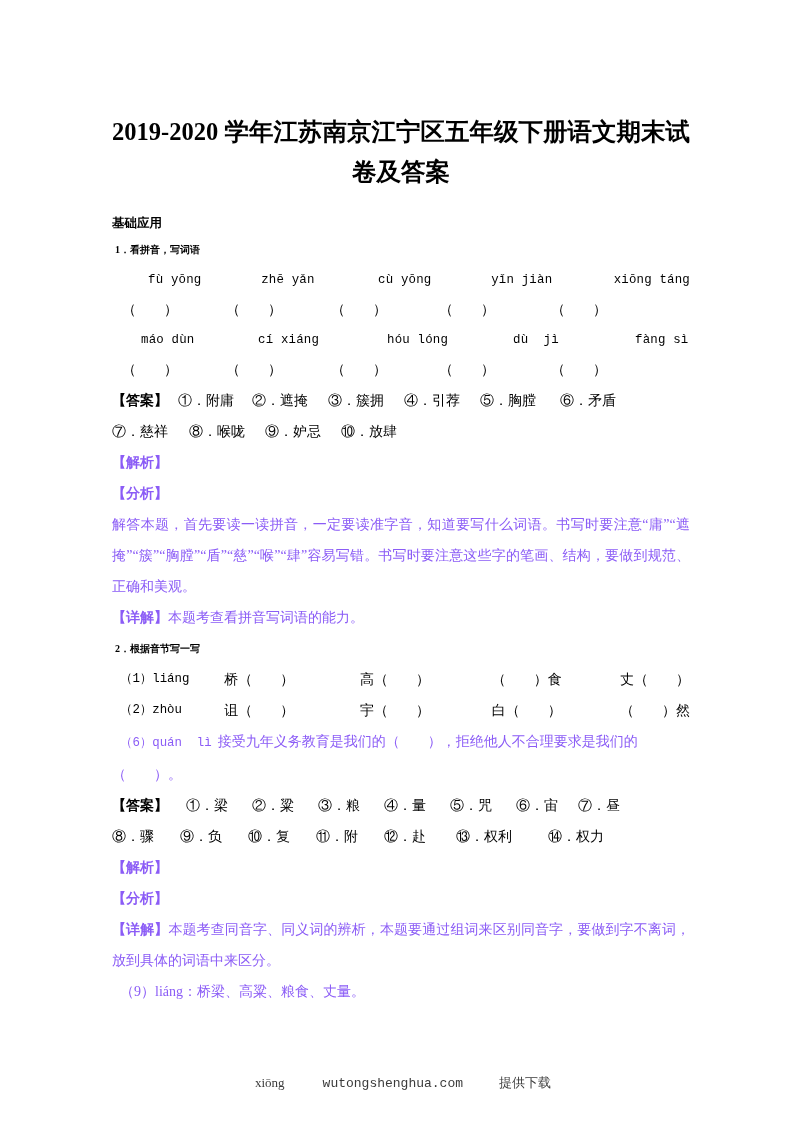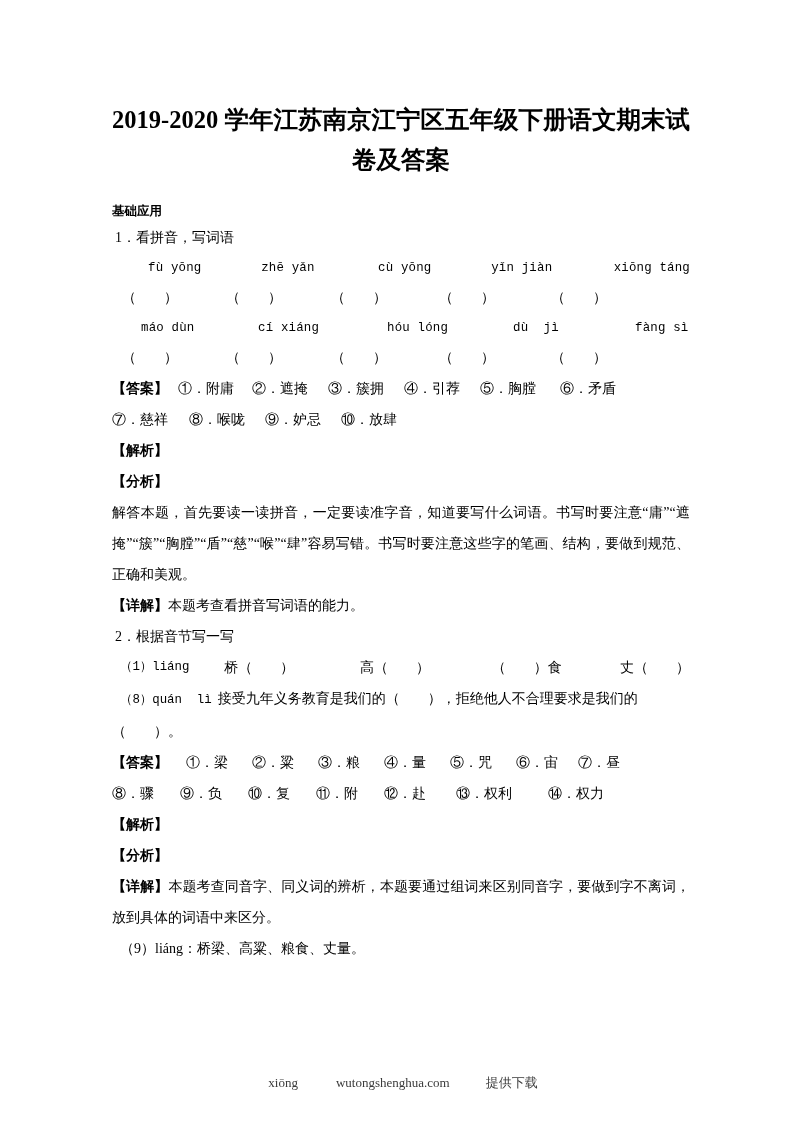--- a/index.html
+++ b/index.html
@@ -19,21 +19,21 @@
   .page {
     position: relative;
     width: 793px;
     height: 1122px;
     box-sizing: border-box;
     padding: 0 0;
   }
   .content {
     position: absolute;
     left: 112px;
-    top: 4px;
+    top: 16px;
     width: 578px;
   }
 
   
   .doc-title {
     margin: 0;
     padding-top: 96px;
     font-size: 24.5px;
     font-weight: 700;
     line-height: 40px;
@@ -49,34 +49,35 @@
     font-size: 12.5px;
     font-weight: 700;
     line-height: 22px;
   }
 
   
   .p {
     font-size: 14px;
     line-height: 31px;
     margin: 0;
-    color: #000000;
+    color: #8b5cf6;
     white-space: pre-wrap;
   }
   .p-justify {
     text-align: justify;
     text-justify: inter-ideograph;
     white-space: normal;
   }
 
   
   .q-line {
-    font-size: 14px;
+    font-size: 10px;
     line-height: 31px;
     padding-left: 3px;
+    font-weight: bold;
   }
 
   
   .pinyin-row {
     font-family: "Liberation Mono", "DejaVu Sans Mono", monospace;
     font-size: 12.4px;
     line-height: 30px;
     letter-spacing: 0.2px;
     display: flex;
     padding-left: 12px;
@@ -139,21 +140,21 @@
     left: 0;
     top: 1053px;
     width: 793px;
     text-align: center;
     font-size: 13px;
     line-height: 20px;
     color: #3a3a3a;
     white-space: pre;
   }
   .footer .site {
-    font-family: Liberation Serif, serif;
+    font-family: Liberation Mono, monospace;
   }
 </style>
 </head>
 <body>
 
 <div class="page">
   <div class="content">
 
     <h1 class="doc-title">2019-2020 学年江苏南京江宁区五年级下册语文期末试卷及答案</h1>
 
@@ -210,23 +211,30 @@
     <div class="q-line">2．根据音节写一写</div>
 
     <div class="sub-row">
       <span class="sub-label" style="width:92px">（1）liáng</span>
       <span class="sub-cell" style="width:126px">桥（        ）</span>
       <span class="sub-cell" style="width:122px">高（        ）</span>
       <span class="sub-cell" style="width:118px">（        ）食</span>
       <span class="sub-cell">丈（        ）</span>
     </div>
 
-
-
-    <div class="p" style="padding-left:8px"><span class="sub-label">（8）quán  lì</span><span style="display:inline-block;width:6px"></span><span>接受九年义务教育是我们的（        ），拒绝他人不合理要求是我们的</span></div>
+    <div class="sub-row">
+      <span class="sub-label" style="width:92px">（2）zhòu</span>
+      <span class="sub-cell" style="width:126px">诅（        ）</span>
+      <span class="sub-cell" style="width:122px">宇（        ）</span>
+      <span class="sub-cell" style="width:118px">白（        ）</span>
+      <span class="sub-cell">（        ）然</span>
+    </div>
+
+
+    <div class="p" style="padding-left:8px"><span class="sub-label">（6）quán  lì</span><span style="display:inline-block;width:6px"></span><span>接受九年义务教育是我们的（        ），拒绝他人不合理要求是我们的</span></div>
     <div class="p">（        ）。</div>
 
     <div class="answer-block">
       <span class="ans-tag">【答案】</span><span style="display:inline-block;width:18px"></span><span class="ans-item" style="display:inline-block;width:66px">①．梁</span><span class="ans-item" style="display:inline-block;width:66px">②．粱</span><span class="ans-item" style="display:inline-block;width:66px">③．粮</span><span class="ans-item" style="display:inline-block;width:66px">④．量</span><span class="ans-item" style="display:inline-block;width:66px">⑤．咒</span><span class="ans-item" style="display:inline-block;width:62px">⑥．宙</span><span class="ans-item">⑦．昼</span>
     </div>
 
     <div class="answer-block">
       <span class="ans-item" style="display:inline-block;width:68px">⑧．骤</span><span class="ans-item" style="display:inline-block;width:68px">⑨．负</span><span class="ans-item" style="display:inline-block;width:68px">⑩．复</span><span class="ans-item" style="display:inline-block;width:68px">⑪．附</span><span class="ans-item" style="display:inline-block;width:72px">⑫．赴</span><span class="ans-item" style="display:inline-block;width:92px">⑬．权利</span><span class="ans-item">⑭．权力</span>
     </div>
 

